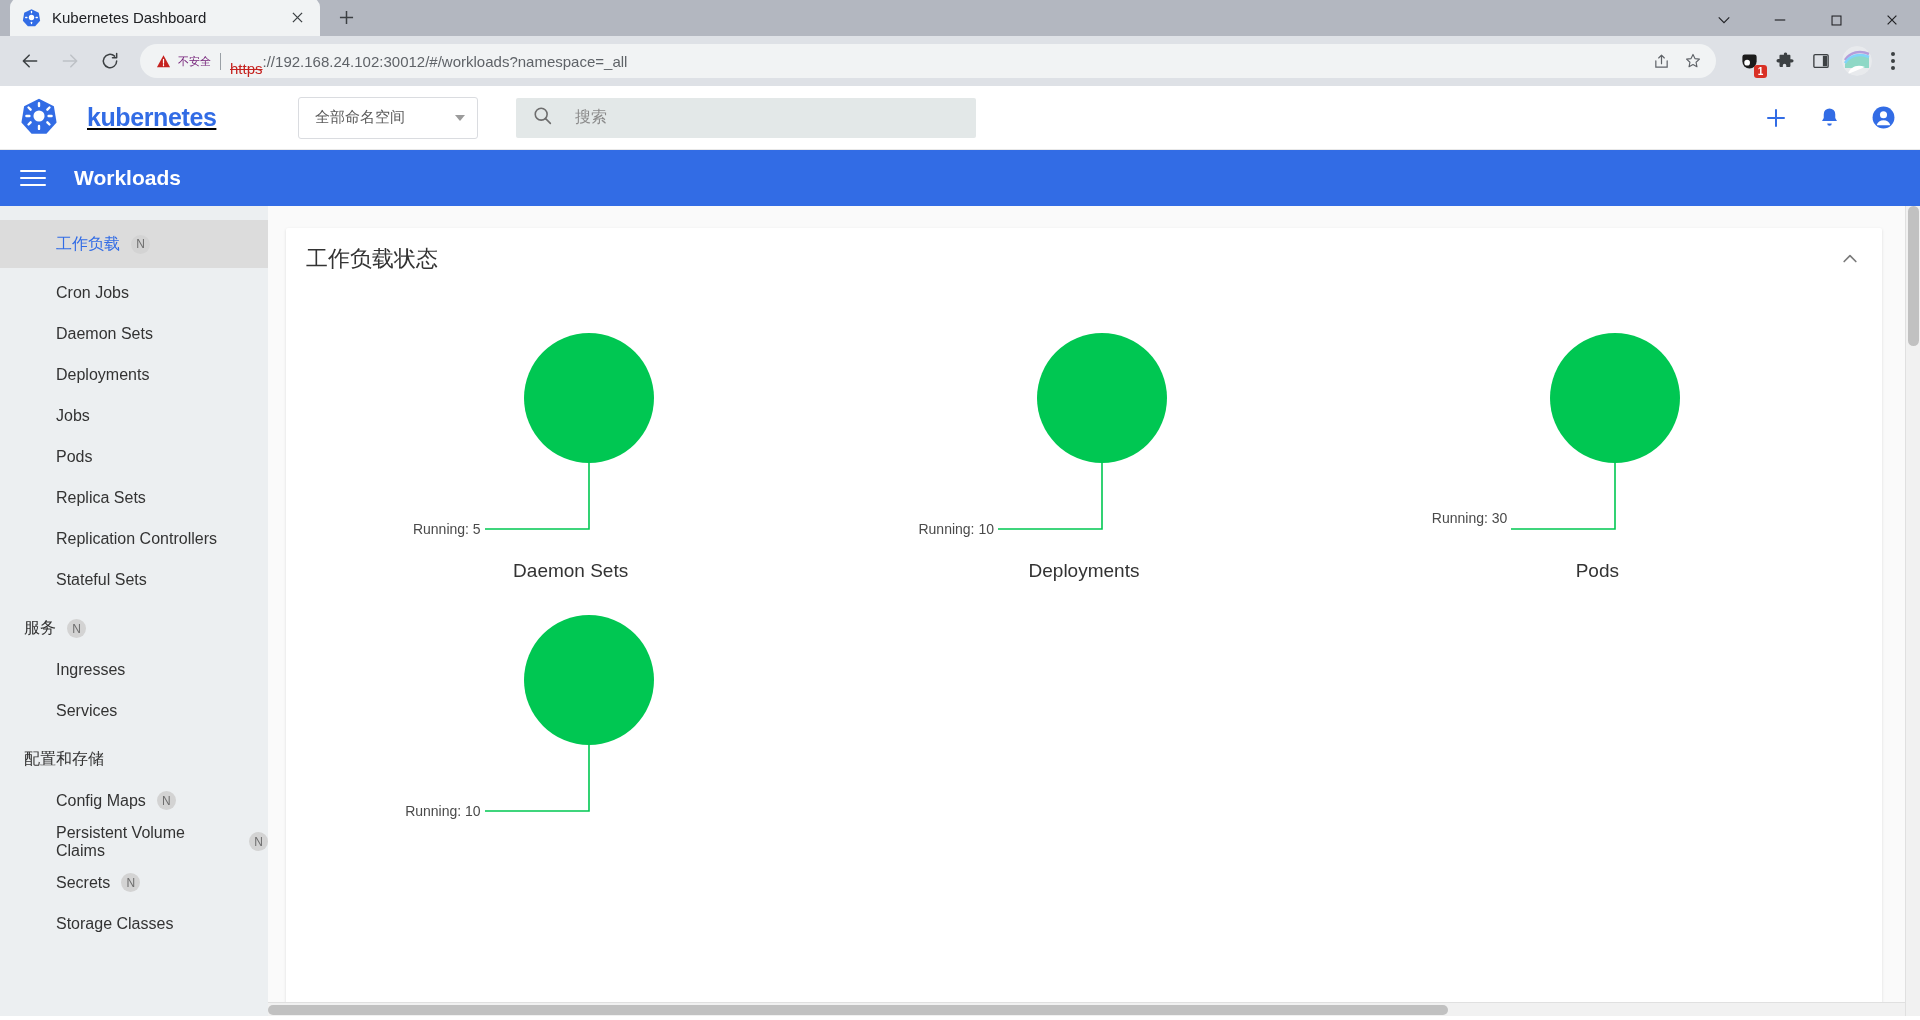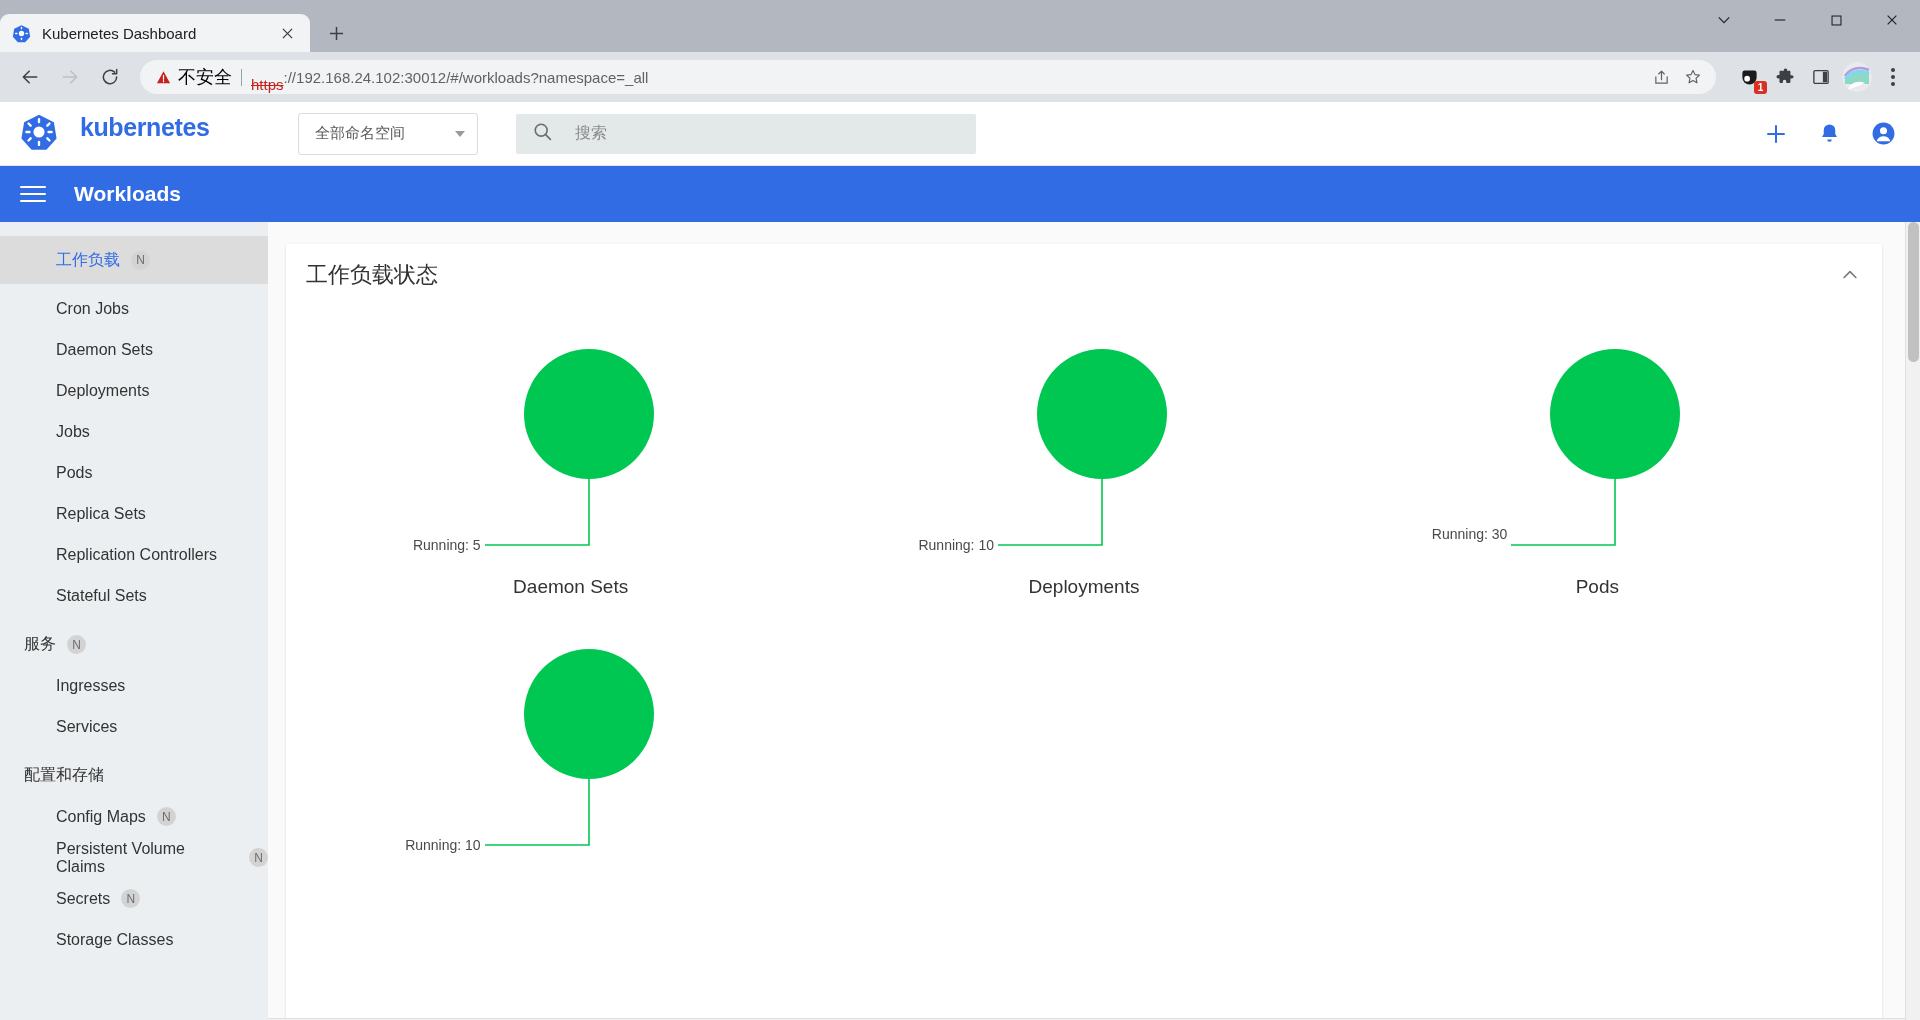--- a/index.html
+++ b/index.html
@@ -5,24 +5,25 @@
   * { box-sizing: border-box; margin: 0; padding: 0; }
   html, body {
     width: 1920px; height: 1020px;
     overflow: hidden;
     font-family: "Liberation Sans", sans-serif;
     background: #ffffff;
   }
 
   
   .browser-tabstrip {
-    height: 52px;
+    height: 36px;
     background: #b3b7c0;
     display: flex;
     align-items: flex-end;
+    padding-left: 10px;
     position: relative;
   }
   .tab {
     height: 38px;
     width: 310px;
     background: #f1f3f4;
     border-radius: 9px 9px 0 0;
     display: flex;
     align-items: center;
     padding: 0 12px;
@@ -88,22 +89,22 @@
     background: #f1f3f4;
     border-radius: 17px;
     display: flex;
     align-items: center;
     padding: 0 6px 0 16px;
     margin: 0 8px;
     min-width: 0;
   }
   .warn-icon { color: #c5221f; font-size: 14px; margin-right: 7px; display:flex; }
   .not-secure {
-    color: #000000;
-    font-size: 18px;
+    color: #701a75;
+    font-size: 11px;
     white-space: nowrap;
   }
   .omni-divider {
     width: 1px; height: 17px;
     background: #9aa0a6;
     margin: 0 9px;
   }
   .url-text {
     font-size: 15px;
     color: #5f6368;
@@ -161,21 +162,21 @@
 
   .k8s-header {
     height: 64px;
     background: #ffffff;
     display: flex;
     align-items: center;
     padding: 0 24px 0 20px;
     border-bottom: 1px solid #e8e8e8;
     flex: 0 0 64px;
   }
-  .logo-wrap { display: flex; gap: 22px; width: 256px; }
+  .logo-wrap { display: flex; align-items: center; gap: 29px; width: 256px; text-decoration: underline; }
   .logo-text {
     font-size: 25px;
     color: #326ce5;
     font-weight: bold;
     letter-spacing: -0.4px;
   }
   .ns-select {
     width: 180px;
     height: 42px;
     border: 1px solid #dadce0;
@@ -279,21 +280,21 @@
     align-items: center;
     padding: 0 22px 0 20px;
   }
   .card-title { font-size: 22px; color: #333; }
   .collapse-btn { margin-left: auto; color: #7a7a7a; display: flex; }
 
   .chart-grid {
     display: grid;
     grid-template-columns: repeat(3, 1fr);
     padding: 20px 28px 0 28px;
-    row-gap: 28px;
+    row-gap: 10px;
   }
   .chart-cell {
     display: flex;
     flex-direction: column;
     align-items: center;
   }
   .chart-svg-wrap { position: relative; width: 420px; height: 240px; }
   .chart-name {
     font-size: 19px;
     color: #333;

